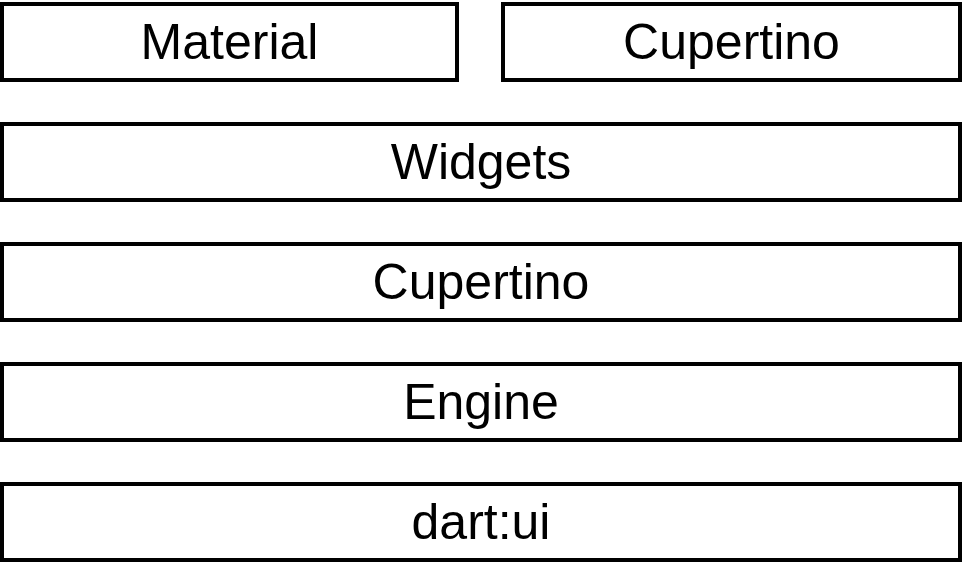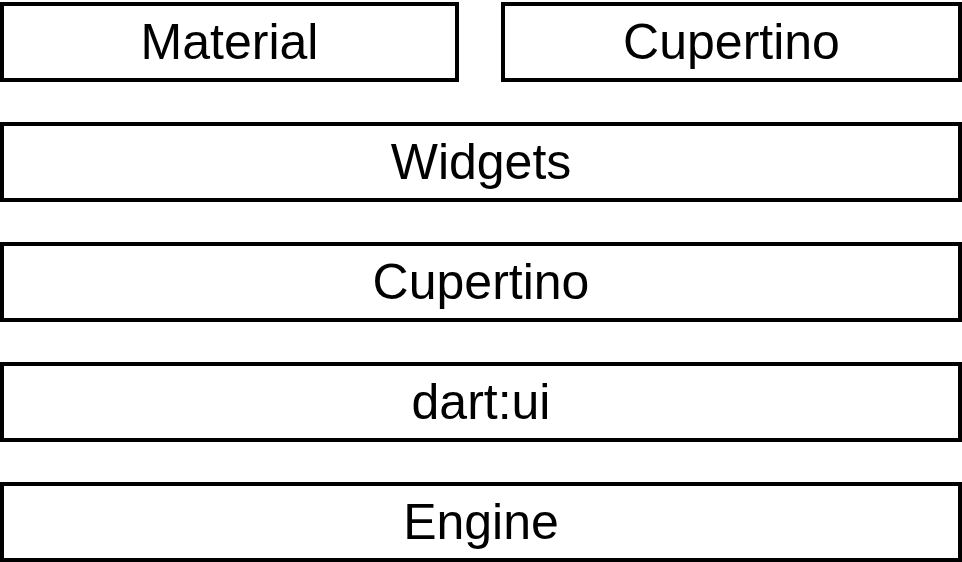--- a/index.html
+++ b/index.html
@@ -76,24 +76,24 @@
     </div>
 
     <div class="row">
       <div class="layer-box box-full">
         <span>Cupertino</span>
       </div>
     </div>
 
     <div class="row">
       <div class="layer-box box-full">
-        <span>dart:ui</span>
+        <span>Engine</span>
       </div>
     </div>
 
     <div class="row">
       <div class="layer-box box-full">
-        <span>Engine</span>
+        <span>dart:ui</span>
       </div>
     </div>
 
   </div>
 </div>
 
 </body></html>

